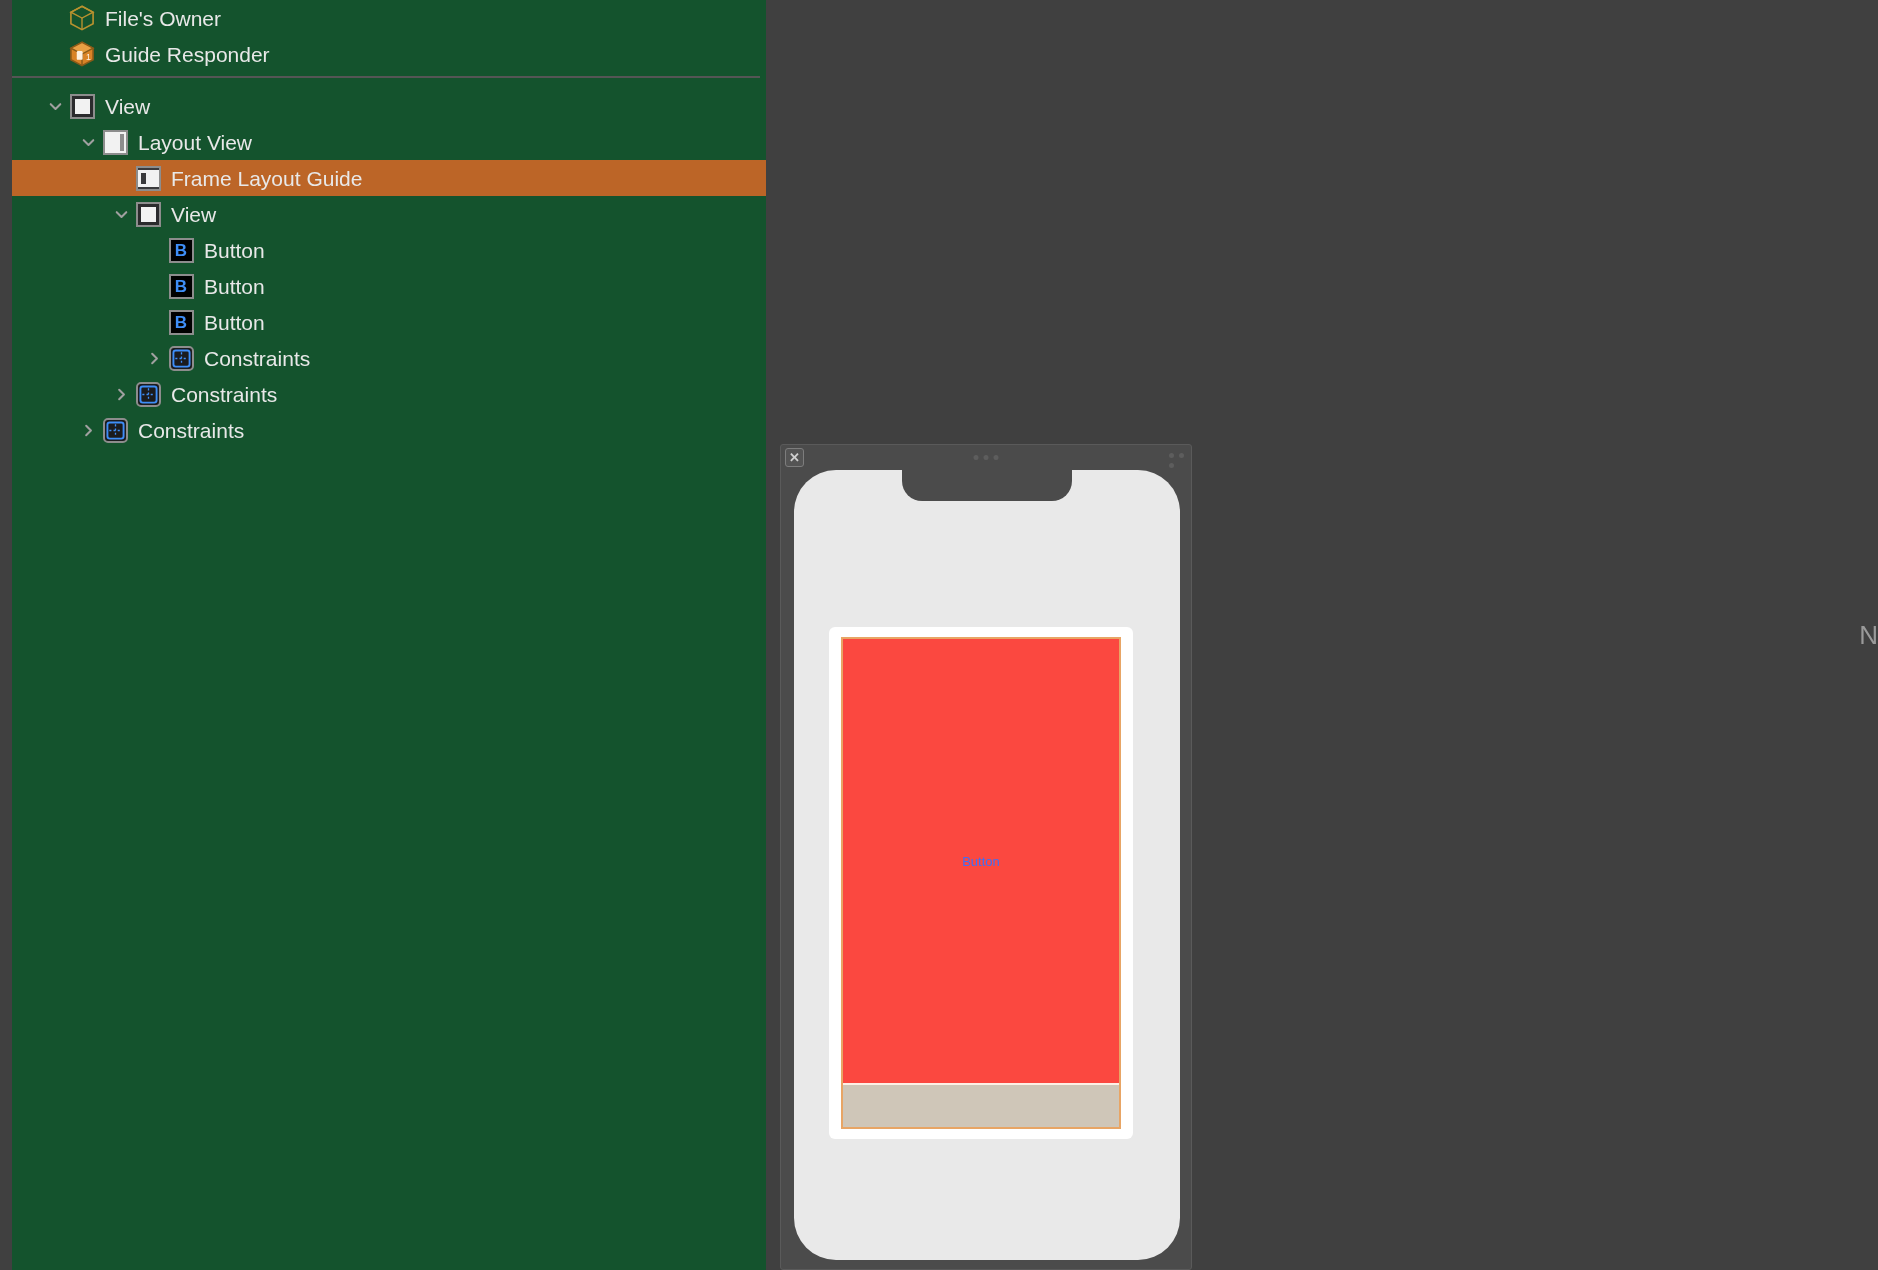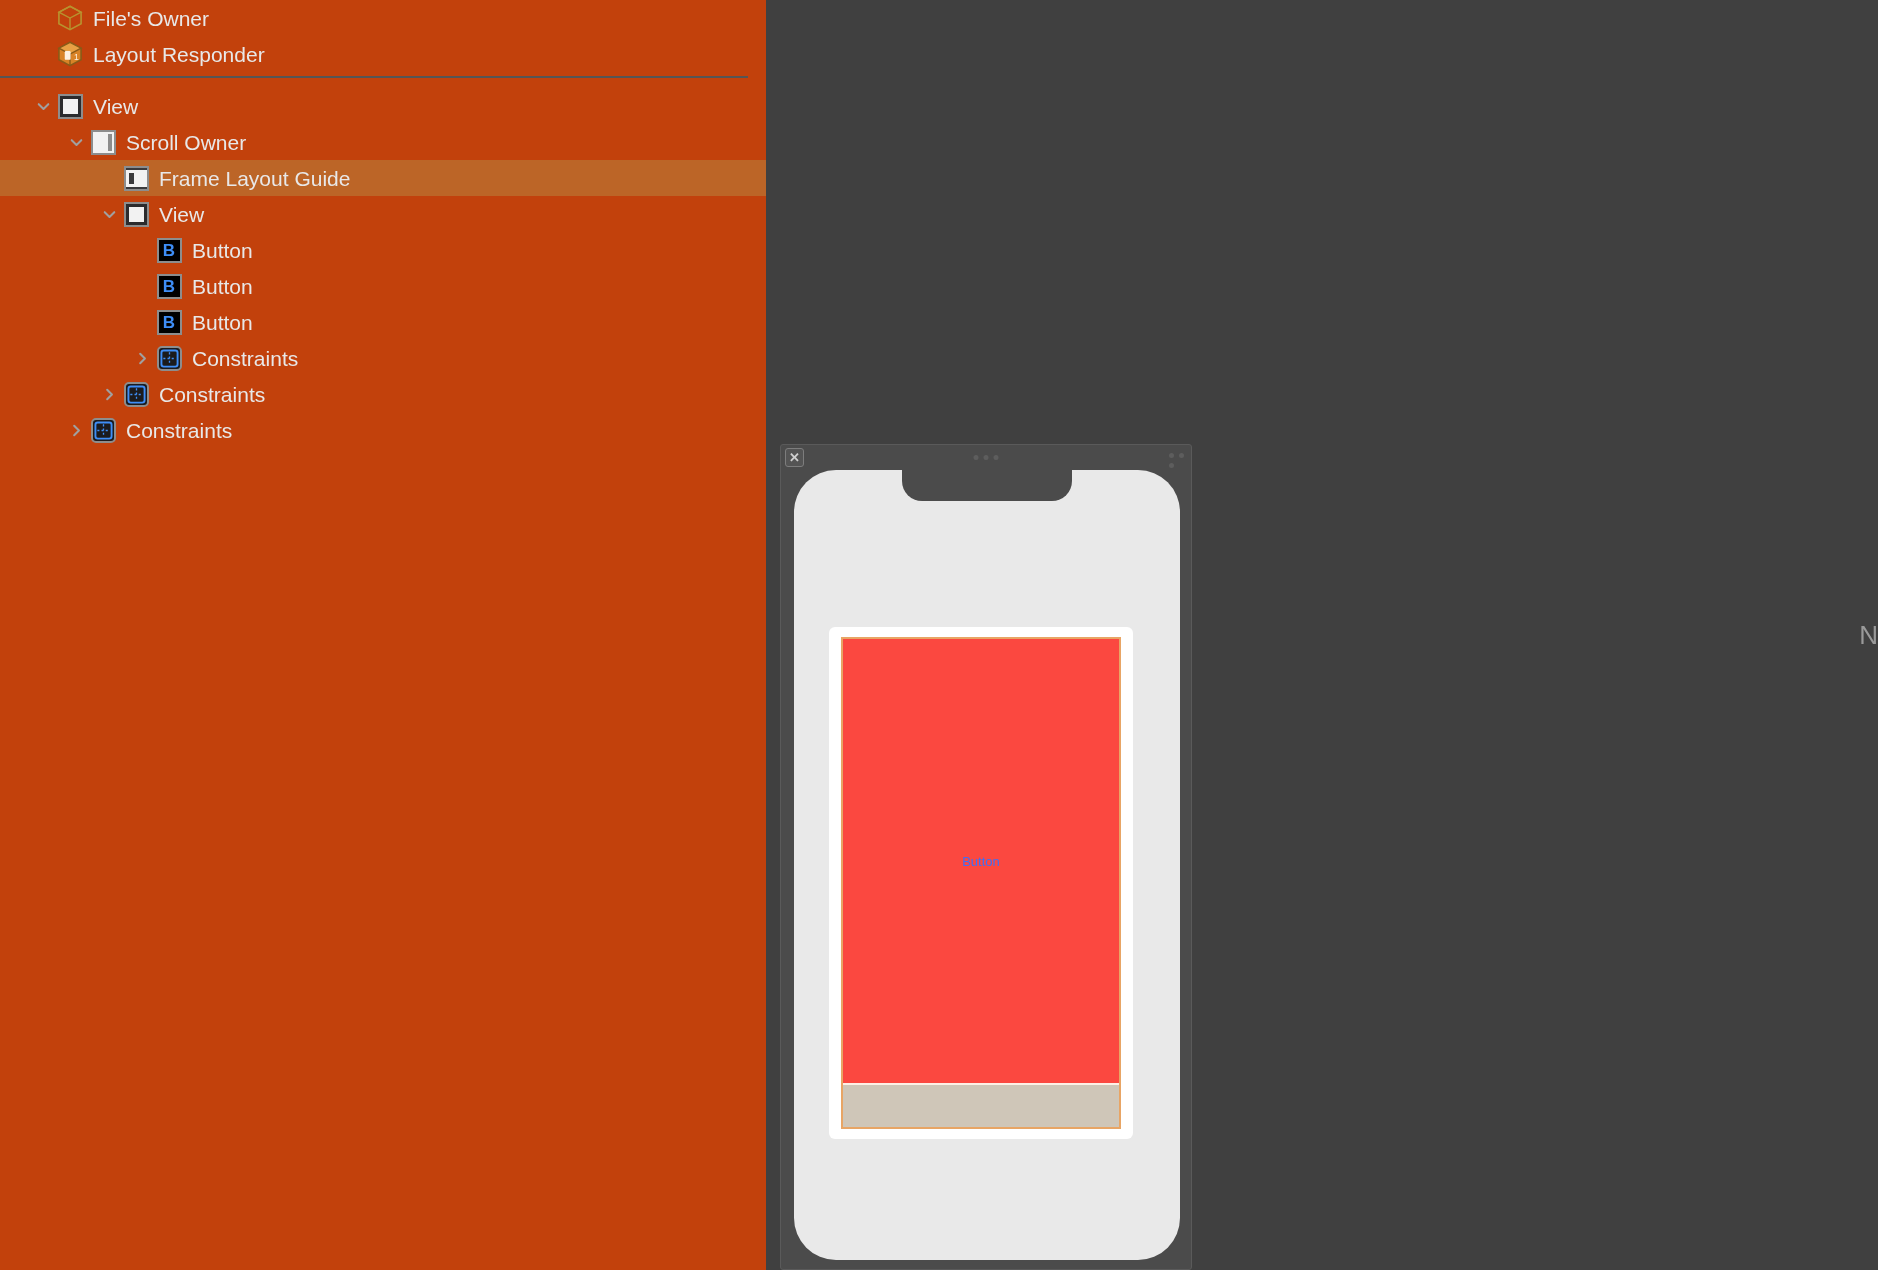--- a/index.html
+++ b/index.html
@@ -6,22 +6,22 @@
   html, body {
     width:1878px; height:1270px;
     background:#404040;
     font-family:"Liberation Sans", sans-serif;
     overflow:hidden;
   }
   #root { position:relative; width:1878px; height:1270px; }
 
   
   #outline {
-    position:absolute; left:0; top:0; width:766px; height:1270px;
-    background:#c2410c;
+    position:absolute; left:12px; top:0; width:766px; height:1270px;
+    background:#14532d;
   }
   .row {
     position:relative; height:36px; display:flex; align-items:center;
     color:#e8e8e8; font-size:21px; white-space:nowrap;
   }
   .row.selected { background:#bc6527; }
   .disclosure {
     width:26px; min-width:26px; display:flex; align-items:center;
     justify-content:center; color:#9a9a9a; font-size:17px;
   }
@@ -163,21 +163,21 @@
           <span class="disclosure "></span>
           <span class="row-icon">
             <svg class="ic-cube" viewBox="0 0 24 24">
               <path d="M12 2 L21.5 7 L21.5 17 L12 22 L2.5 17 L2.5 7 Z" fill="#d98327" stroke="#8a5a18" stroke-width="1.4"></path>
               <path d="M12 2 L21.5 7 L12 12 L2.5 7 Z" fill="#e8a044" stroke="#8a5a18" stroke-width="1.2"></path>
               <path d="M12 12 L12 22" stroke="#8a5a18" stroke-width="1.2" fill="none"></path>
               <rect x="7.5" y="9.5" width="5" height="7.5" rx="1" fill="#fdf0e0"></rect>
               <text x="15.5" y="17" font-size="7.5" fill="#fdf0e0" font-family="Liberation Sans">1</text>
             </svg>
           </span>
-          <span class="row-label">Layout Responder</span>
+          <span class="row-label">Guide Responder</span>
         </div>
         <div style="height: 16px;"></div>
         <div class="row">
           <span style="display: inline-block; width: 30px; min-width: 30px;"></span>
           <span class="disclosure open">
             <svg width="17" height="17" viewBox="0 0 16 16">
               <path d="M3.5 5.8 L8 10.3 L12.5 5.8" fill="none" stroke="#a0a0a0" stroke-width="1.9" stroke-linecap="round" stroke-linejoin="round"></path>
             </svg>
           </span>
           <span class="row-icon">
@@ -188,21 +188,21 @@
         <div class="row">
           <span style="display: inline-block; width: 63px; min-width: 63px;"></span>
           <span class="disclosure open">
             <svg width="17" height="17" viewBox="0 0 16 16">
               <path d="M3.5 5.8 L8 10.3 L12.5 5.8" fill="none" stroke="#a0a0a0" stroke-width="1.9" stroke-linecap="round" stroke-linejoin="round"></path>
             </svg>
           </span>
           <span class="row-icon">
             <span class="ic-scroll"></span>
           </span>
-          <span class="row-label">Scroll Owner</span>
+          <span class="row-label">Layout View</span>
         </div>
         <div class="row selected">
           <span style="display: inline-block; width: 96px; min-width: 96px;"></span>
           <span class="disclosure "></span>
           <span class="row-icon">
             <span class="ic-guide">
               <span class="ic-guide-inner"></span>
             </span>
           </span>
           <span class="row-label">Frame Layout Guide</span>

